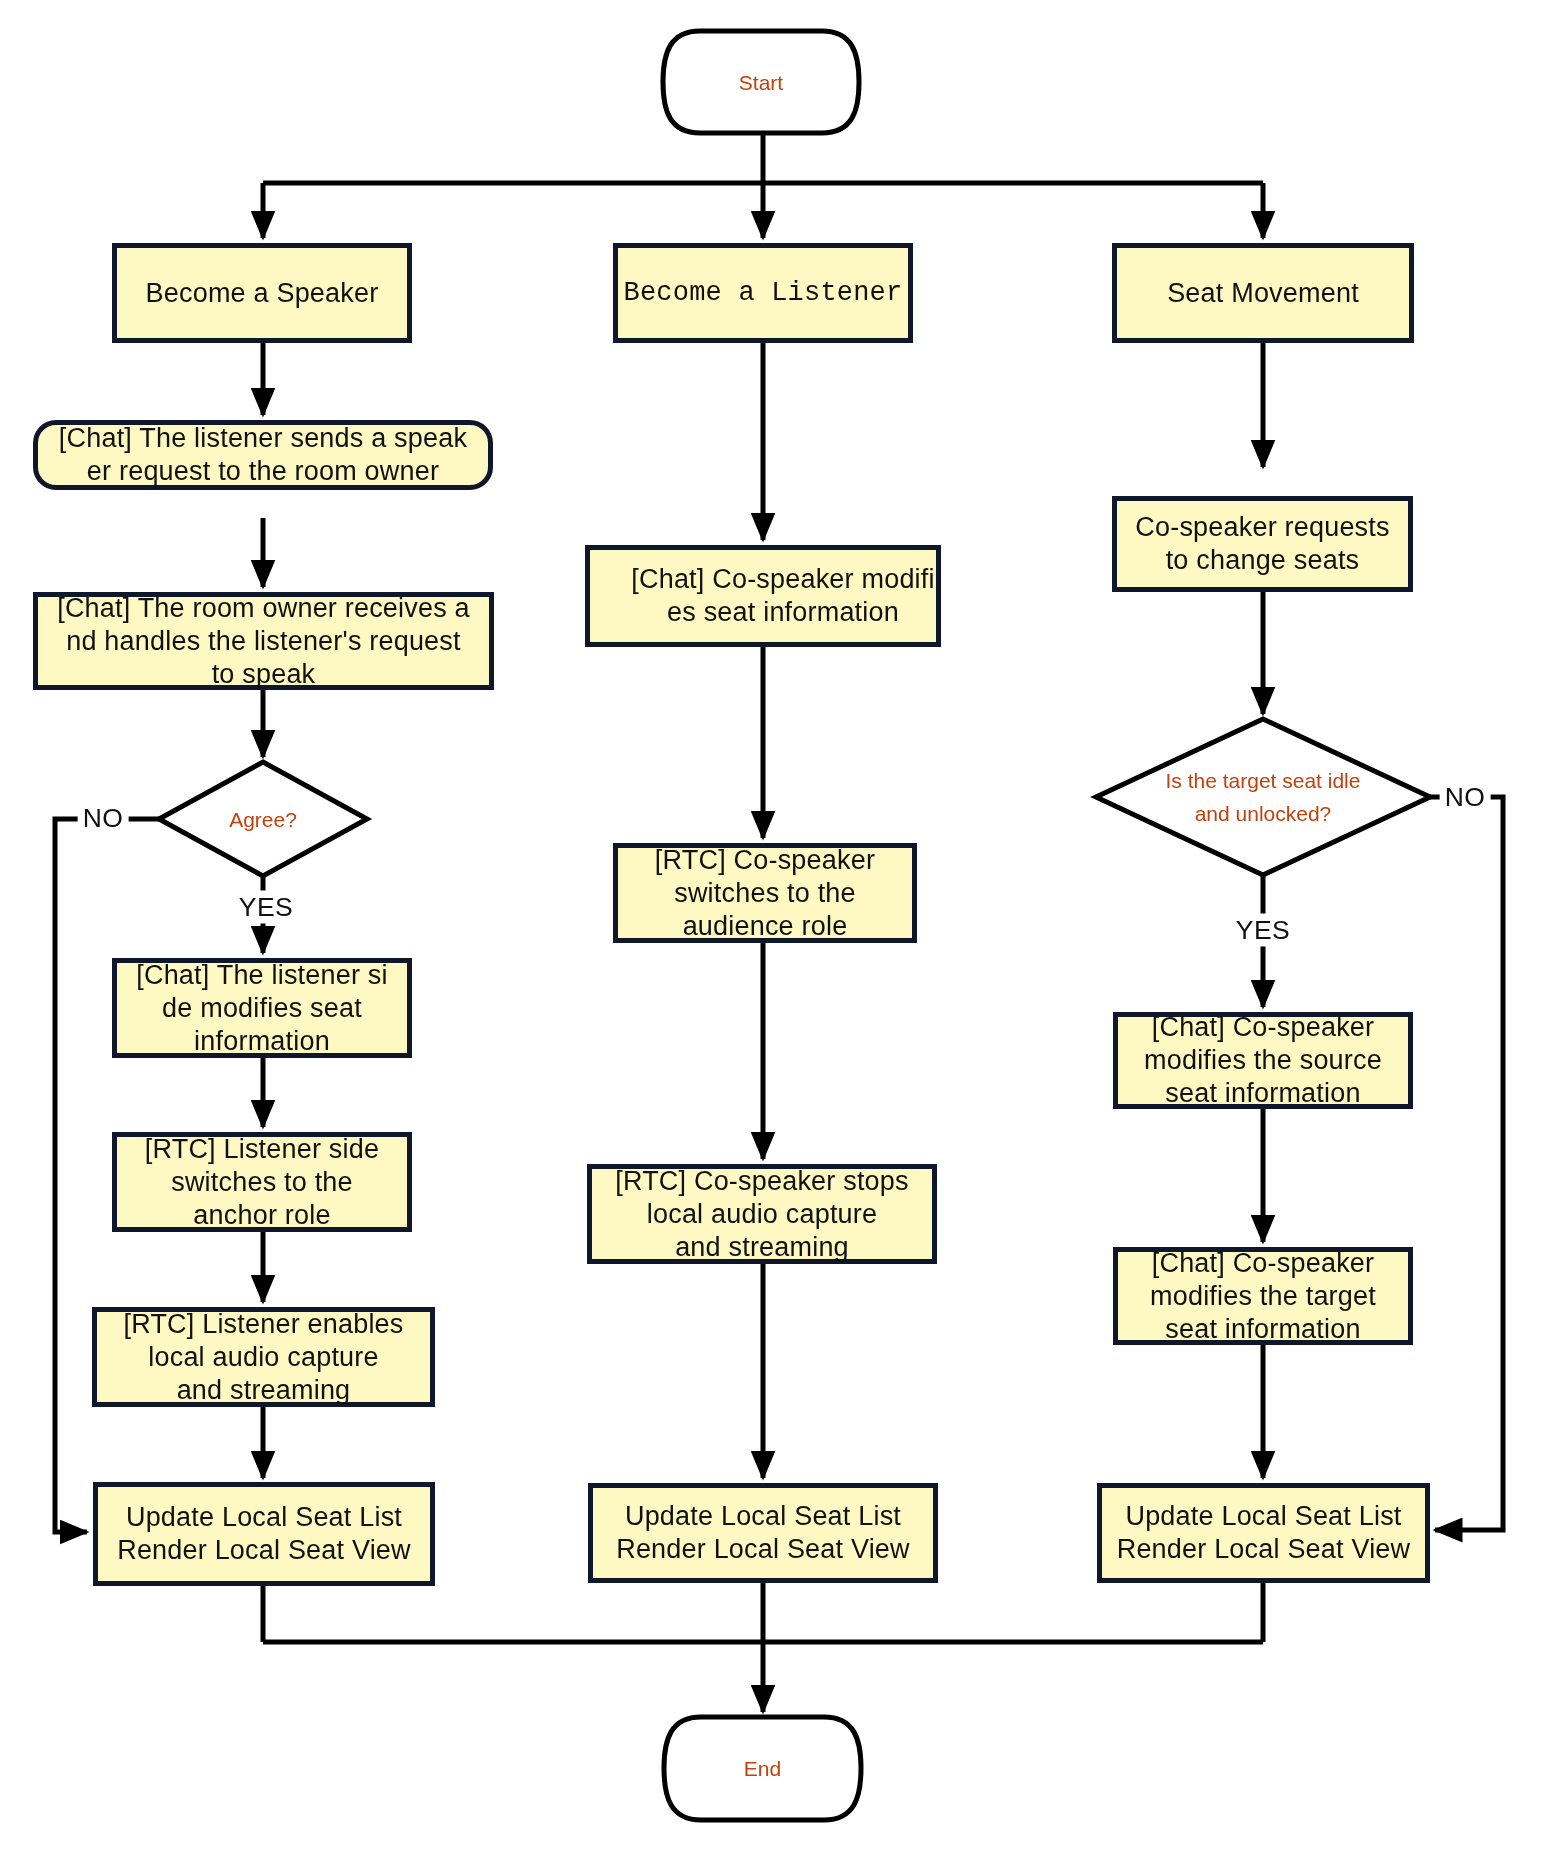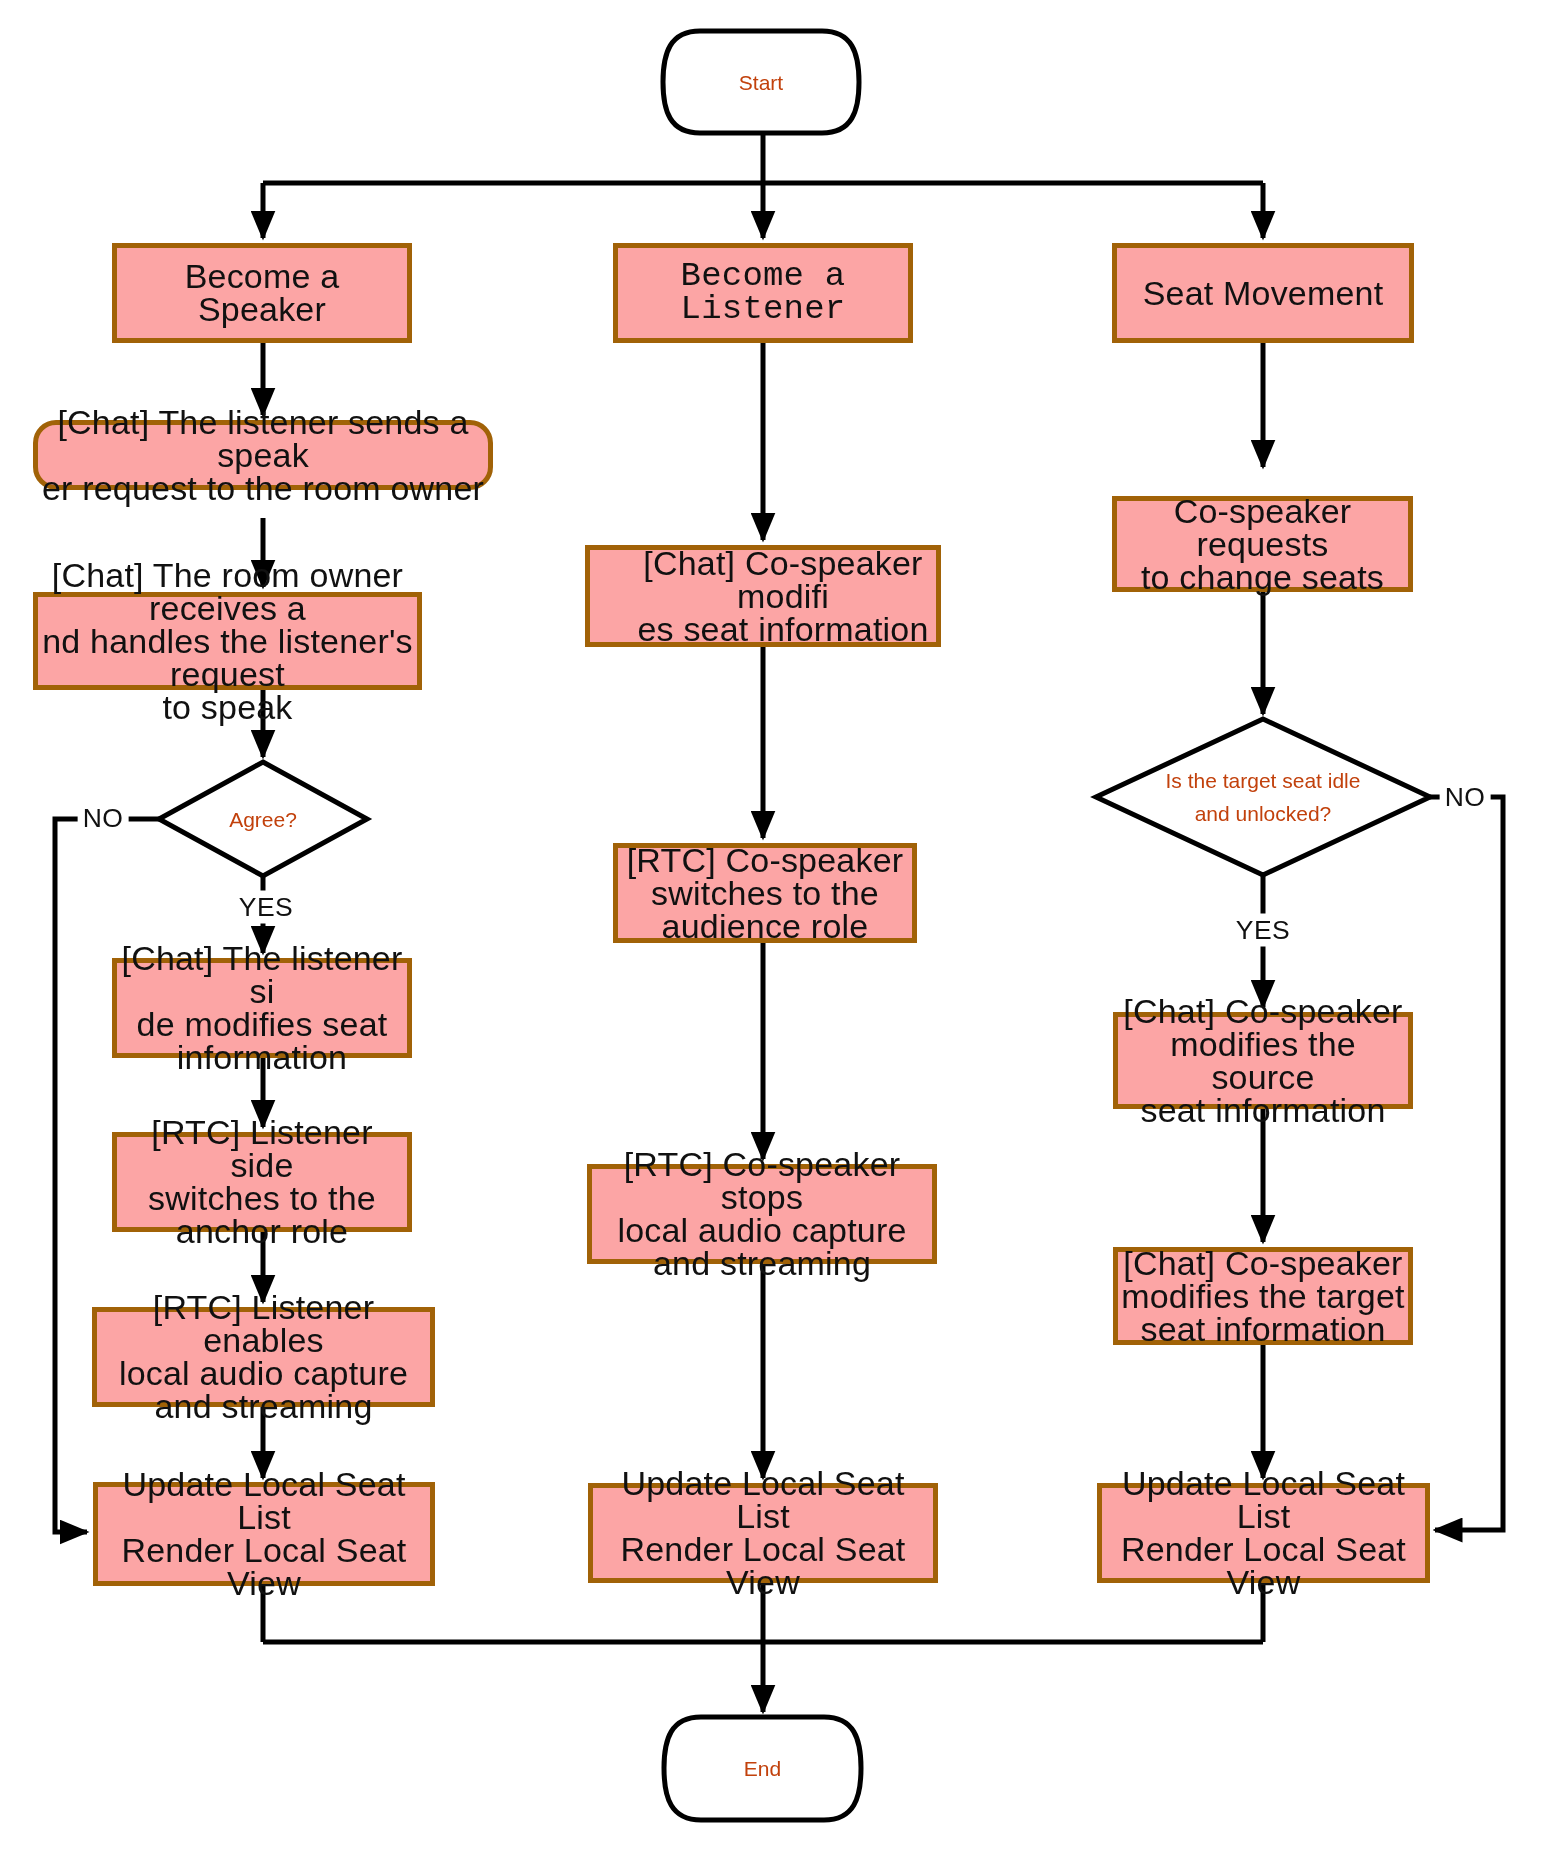--- a/index.html
+++ b/index.html
@@ -17,27 +17,27 @@
   }
   svg.wires {
     position: absolute;
     left: 0; top: 0;
     width: 1550px;
     height: 1850px;
   }
   .node {
     position: absolute;
     box-sizing: border-box;
-    border: 5px solid #a16207;
-    background: #fca5a5;
+    border: 5px solid #0f172a;
+    background: #fef9c3;
     display: flex;
     align-items: center;
     justify-content: center;
     text-align: center;
-    font-size: 34px;
+    font-size: 27px;
     line-height: 33px;
     color: #111;
     white-space: pre-line;
     letter-spacing: 0.2px;
   }
   .terminal-label, .diamond-label {
     position: absolute;
     display: flex;
     align-items: center;
     justify-content: center;
@@ -112,21 +112,21 @@
       <polygon fill="#fff" points="1263,719 1430,797 1263,875 1096,797"></polygon>
     </g>
   </svg>
 
   <div class="terminal-label" style="left:663px; top:31px; width:196px; height:102px;">Start</div>
   <div class="terminal-label" style="left:664px; top:1717px; width:197px; height:103px;">End</div>
 
   <div class="node" style="left:112px; top:243px; width:300px; height:100px;">Become a Speaker</div>
   <div class="node" style="left:33px; top:420px; width:460px; height:70px;border-radius:23px;">[Chat] The listener sends a speak
 er request to the room owner</div>
-  <div class="node" style="left:33px; top:592px; width:389px; height:98px;">[Chat] The room owner receives a
+  <div class="node" style="left:33px; top:592px; width:461px; height:98px;">[Chat] The room owner receives a
 nd handles the listener's request
 to speak</div>
   <div class="diamond-label" style="left:163px; top:786px; width:200px; height:66px;">Agree?</div>
   <div class="node" style="left:112px; top:958px; width:300px; height:100px;">[Chat] The listener si
 de modifies seat
 information</div>
   <div class="node" style="left:112px; top:1132px; width:300px; height:100px;">[RTC] Listener side
 switches to the
 anchor role</div>
   <div class="node" style="left:92px; top:1307px; width:343px; height:100px;">[RTC] Listener enables

